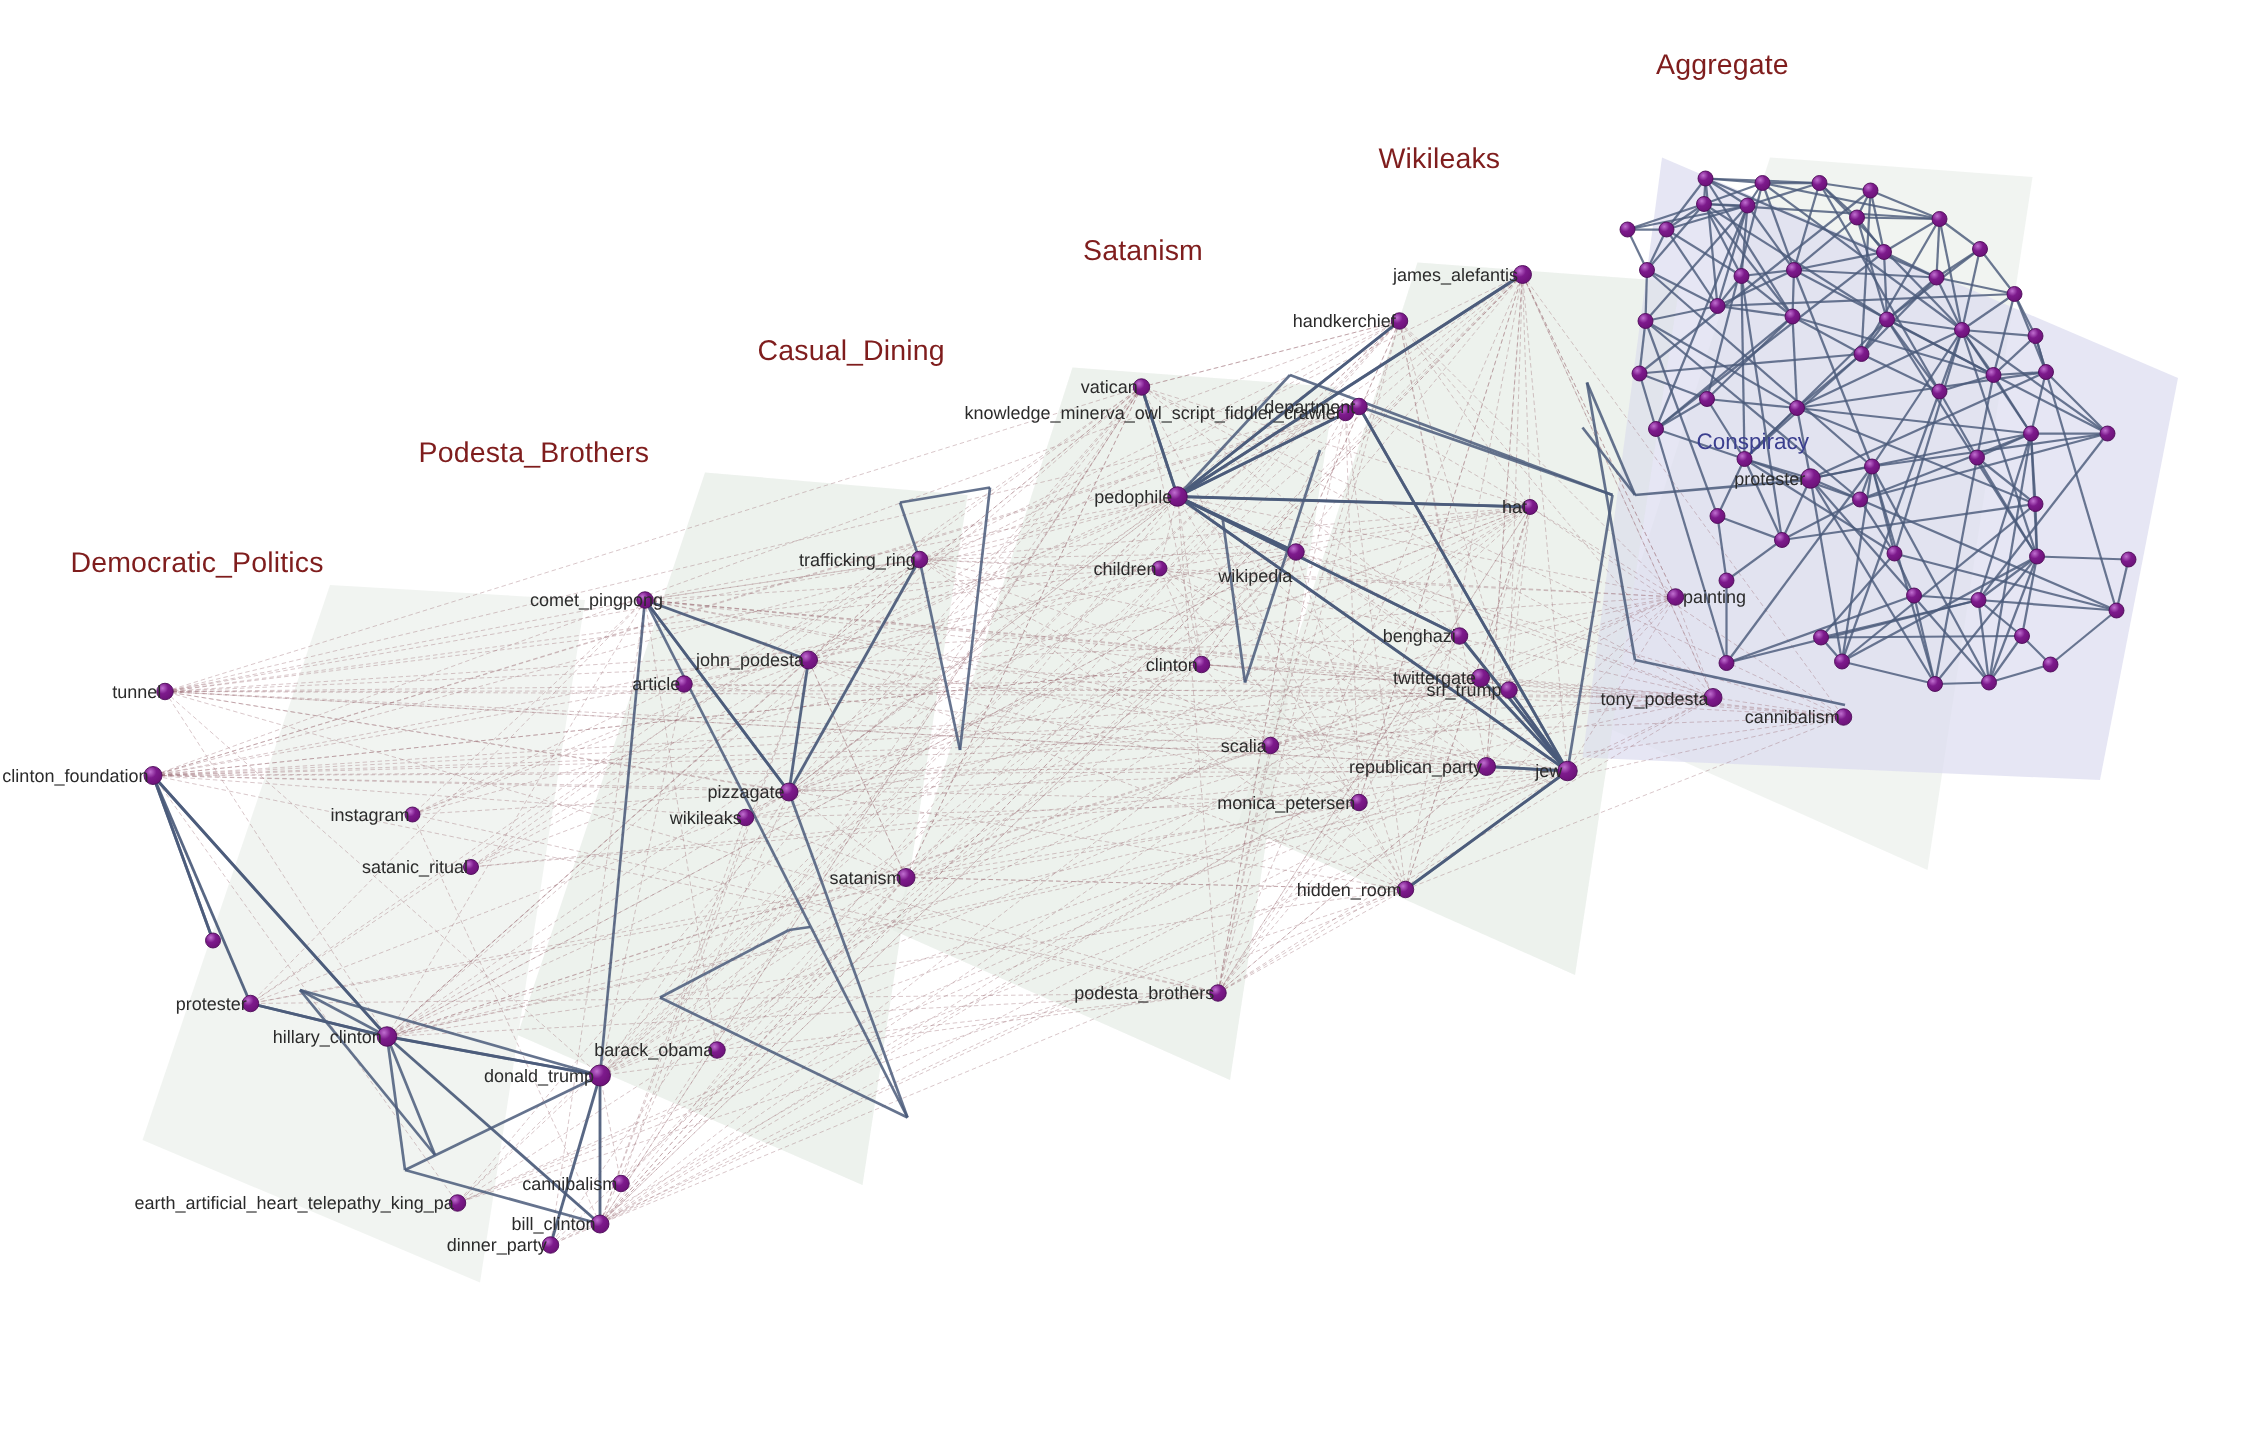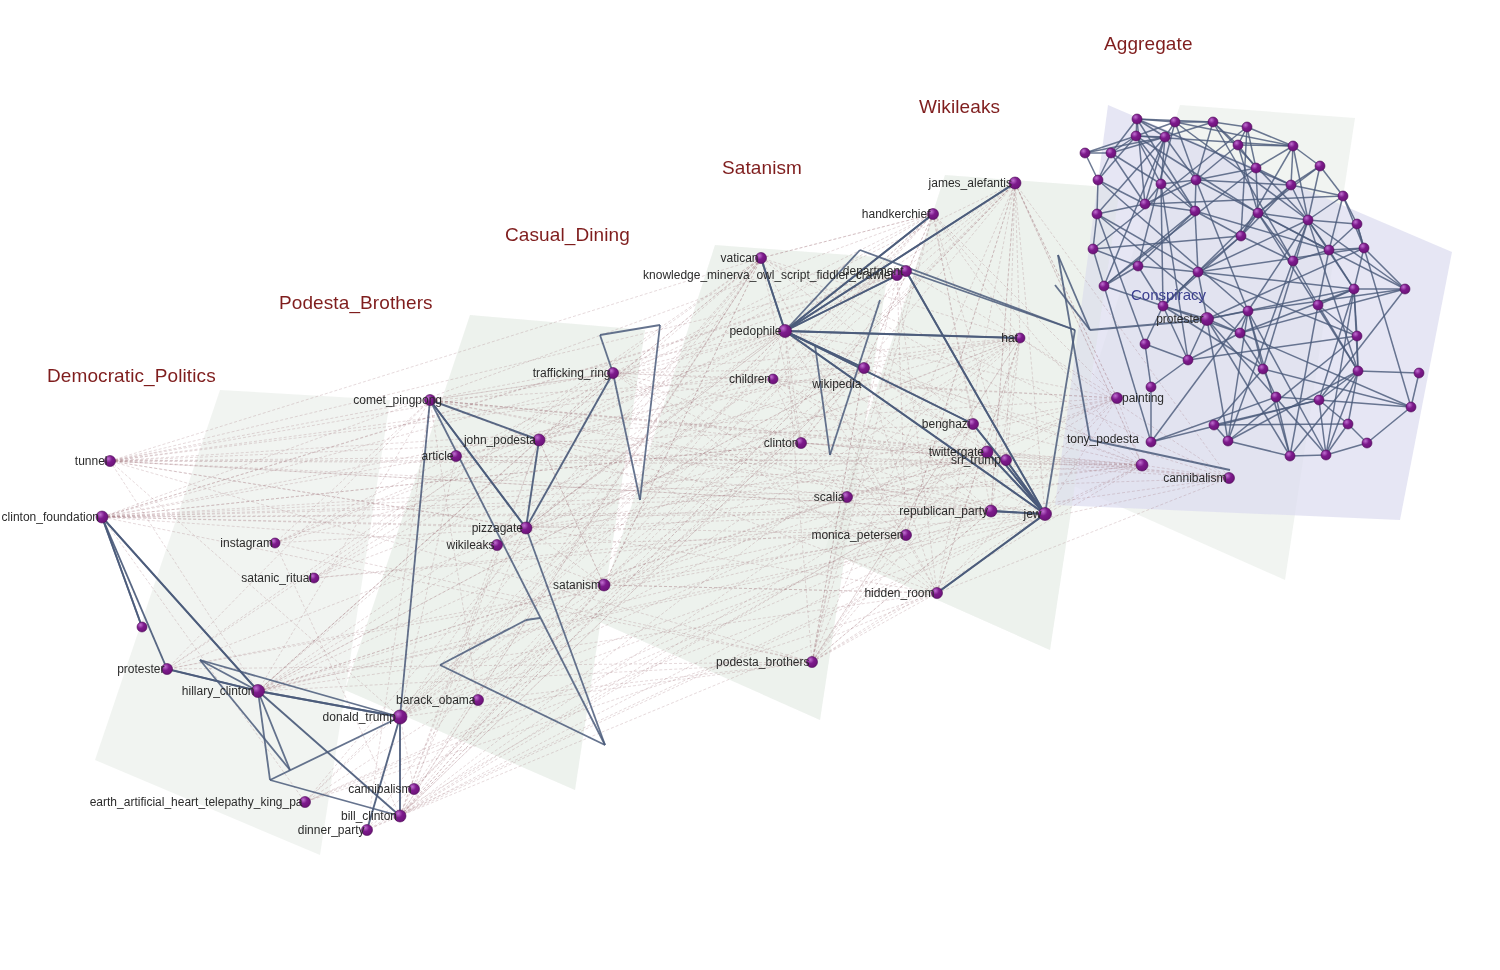--- a/index.html
+++ b/index.html
@@ -1004,17 +1004,17 @@
       <div class="node-label" style="left: 844.5px; top: 497px;">scalia</div>
       <div class="node-label" style="left: 903.5px; top: 535px;">monica_petersen</div>
       <div class="node-label" style="left: 970.5px; top: 424px;">benghazi</div>
       <div class="node-label" style="left: 984px; top: 452px;">twittergate</div>
       <div class="node-label" style="left: 1001px; top: 460px;">srl_trump</div>
       <div class="node-label" style="left: 988px; top: 511px;">republican_party</div>
       <div class="node-label" style="left: 1041.5px; top: 514px;">jew</div>
       <div class="node-label" style="left: 934.5px; top: 593px;">hidden_room</div>
       <div class="node-label" style="left: 809.5px; top: 662px;">podesta_brothers</div>
       <div class="node-label" style="left: 1164px; top: 398px;">painting</div>
-      <div class="node-label" style="left: 1139px; top: 439px;">tony_podesta</div>
+      <div class="node-label" style="left: 1139px; top: 466px;">tony_podesta</div>
       <div class="node-label" style="left: 1226.5px; top: 478px;">cannibalism</div>
       <div class="node-label" style="left: 1203.5px; top: 319px;">protester</div>
     </div>
 </div>
 
 </body></html>

